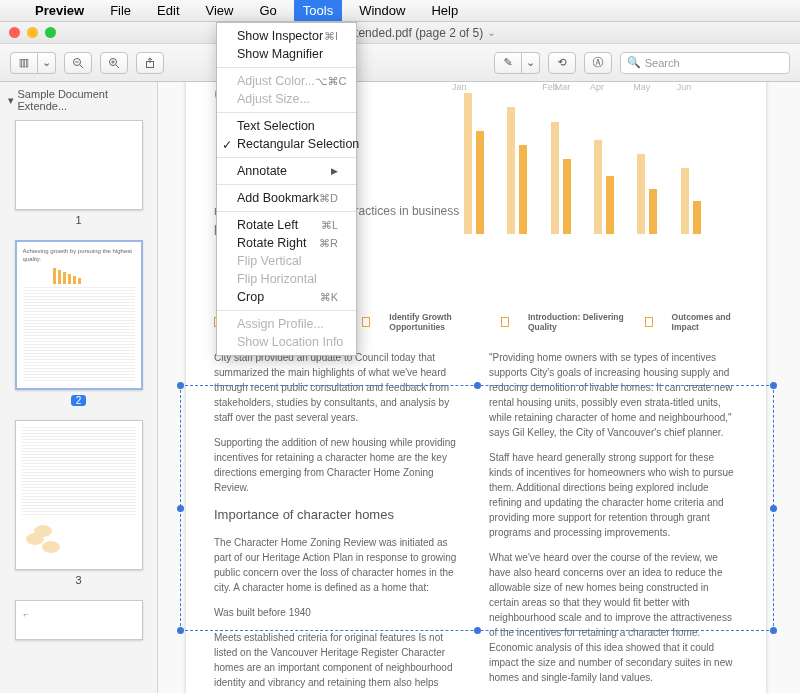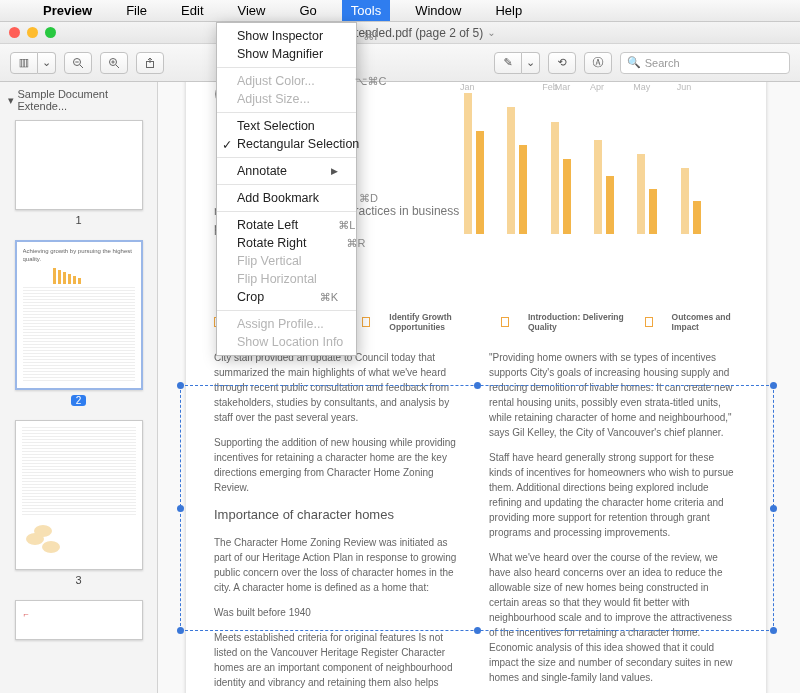--- a/index.html
+++ b/index.html
@@ -1,19 +1,19 @@
 <!DOCTYPE html>
 <html><head>
 <meta charset="utf-8">
 <style>
 * { margin: 0; padding: 0; box-sizing: border-box; font-family: -apple-system, "Helvetica Neue", Arial, sans-serif; }
 body { background: #ececec; width: 800px; height: 693px; overflow: hidden; position: relative; }
 
 
-.menubar { height: 22px; background: linear-gradient(#f9f9f9,#eaeaea); display: flex; align-items: center; font-size: 13px; padding: 0 8px; gap: 16px; border-bottom: 1px solid #c9c9c9; }
+.menubar { height: 22px; background: linear-gradient(#f9f9f9,#eaeaea); display: flex; align-items: center; font-size: 13px; padding: 0 8px; gap: 8px; border-bottom: 1px solid #c9c9c9; }
 .apple { color: #333; font-size: 14px; margin-right: 10px; }
 .menubar .app { font-weight: 600; padding: 0 9px; }
 .menubar .mitem { padding: 0 9px; height: 100%; display: flex; align-items: center; }
 .menubar .mitem.sel { background: #2f7def; color: #fff; }
 
 
 .titlebar { height: 22px; background: linear-gradient(#f4f4f4,#e7e7e7); display:flex; align-items:center; justify-content:center; font-size:12px; color:#555; border-bottom:1px solid #d4d4d4; position:relative; }
 .traffic { position:absolute; left:9px; top:5px; display:flex; gap:7px; }
 .tl { width:11px; height:11px; border-radius:50%; }
 .red{background:#ff5f57}.yellow{background:#febc2e}.green{background:#28c840}
@@ -54,21 +54,21 @@
 .col { flex:1; }
 .col p { margin-bottom:10px; }
 .col h3 { font-size:13px; color:#555; font-weight:400; margin:6px 0 10px; }
 
 
 .selrect { position:absolute; border:1.5px dashed #3a77d8; pointer-events:none; }
 .handle { position:absolute; width:7px; height:7px; background:#3a77d8; border-radius:50%; }
 
 
 .dropdown { position:absolute; left:216px; top:22px; width:141px; background:#fff; border:1px solid #bdbdbd; box-shadow:2px 4px 14px rgba(0,0,0,.25); font-size:12.5px; padding:4px 0; z-index:50; }
-.dropdown .row { padding:2px 18px 2px 20px; display:flex; justify-content:space-between; align-items:center; color:#222; position:relative; white-space:nowrap;gap:40px; }
+.dropdown .row { padding:2px 18px 2px 20px; display:flex; justify-content:space-between; align-items:center; color:#222; position:relative; white-space:nowrap; }
 .dropdown .row.dis { color:#b4b4b4; }
 .dropdown .sep { height:1px; background:#e3e3e3; margin:4px 0; }
 .dropdown .sc { color:#888; font-size:11px; }
 .dropdown .ck { position:absolute; left:5px; }
 .dropdown .arr { color:#555; font-size:9px; }
 .crop-hl { position:absolute; border:2px solid #e03b2f; border-radius:3px; pointer-events:none; }
 
 
 .thumb .mini { position:absolute; inset:6px; font-size:4px; color:#999; overflow:hidden; line-height:1.3; }
 .thumb .mini .mh { font-size:6px; color:#666; margin-bottom:2px; }
@@ -188,21 +188,21 @@
   <div class="canvas">
     <div class="page">
       <div style="position:relative;height:200px">
         <div>
           <div class="h1">g growth</div>
           <div class="h1">ing the</div>
           <div class="h1">uality.</div>
           <div class="lead">mpany, adopt these best practices in business process improvement.</div>
         </div>
         <div class="chart" id="chart">
-            <div class="lbl" style="left: 8px; text-align: right;">Jan</div>
+            <div class="lbl" style="left: 0; text-align: right;">Jan</div>
             <div class="bar light" style="left: 12px; height: 140.625px;"></div>
             <div class="bar" style="left: 24px; height: 103.125px;"></div>
             <div class="lbl" style="left: 51.3333px; margin-left: 39px;">Feb</div>
             <div class="bar light" style="left: 55.3333px; height: 126.562px;"></div>
             <div class="bar" style="left: 67.3333px; height: 89.0625px;"></div>
             <div class="lbl" style="left: 94.6667px; padding-left: 8px;">Mar</div>
             <div class="bar light" style="left: 98.6667px; height: 112.5px;"></div>
             <div class="bar" style="left: 110.667px; height: 75px;"></div>
             <div class="lbl" style="left: 138px;">Apr</div>
             <div class="bar light" style="left: 142px; height: 93.75px;"></div>

